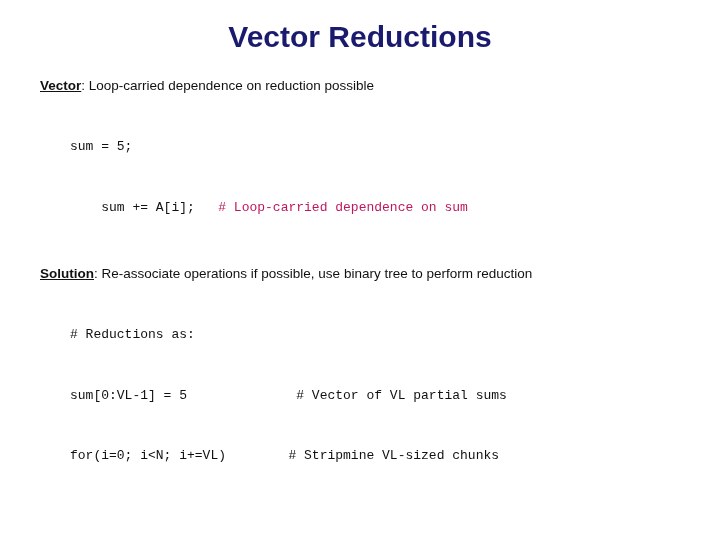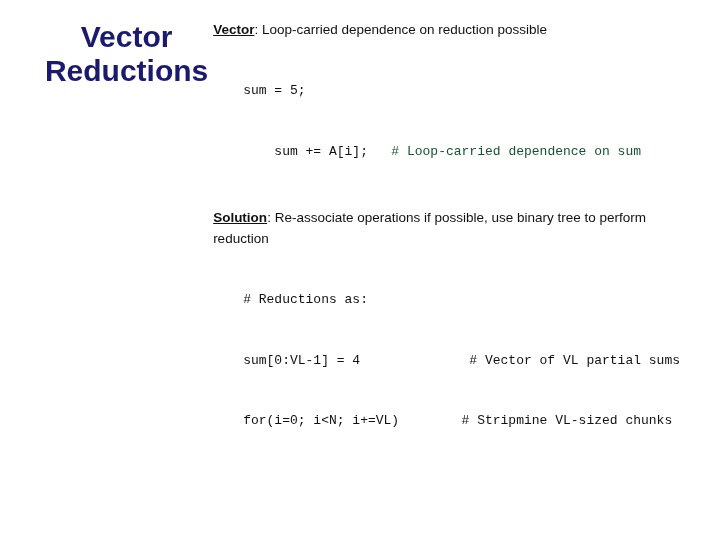--- a/index.html
+++ b/index.html
@@ -9,21 +9,21 @@
       background: #ffffff;
       font-family: Arial, Helvetica, sans-serif;
       overflow: hidden;
       position: relative;
     }
     .slide {
       width: 720px;
       height: 424px;
       padding: 20px 40px 20px 40px;
       display: flex;
-      flex-direction: row;
+      flex-direction: column;
       justify-content: space-between;
     }
     .title {
       text-align: center;
       font-size: 30px;
       font-weight: bold;
       color: #1a1a6e;
       margin-bottom: 18px;
       padding-bottom: 4px;
     }
@@ -41,21 +41,21 @@
       font-weight: bold;
       text-decoration: underline;
     }
     .code {
       font-family: 'Courier New', Courier, monospace;
       font-size: 13px;
       white-space: pre;
       line-height: 1.55;
     }
     .indent1 { padding-left: 30px; }
-    .comment { color: #14532d; }
+    .comment { color: #be185d; }
     p.line {
       margin: 0;
     }
   </style>
 </head>
 <body>
 
 <div class="slide">
   <div class="title">Vector Reductions</div>
 
@@ -68,21 +68,21 @@
       <div>sum = 5;</div>
       <div>    sum += A[i];   <span class="comment"># Loop-carried dependence on sum</span></div>
     </div>
 
     <p class="line" style="margin-top:6px;">
       <span class="solution-label">Solution</span><span>: Re-associate operations if possible, use binary tree to perform reduction</span>
     </p>
 
     <div class="indent1 code">
       <div># Reductions as:</div>
-      <div>sum[0:VL-1] = 4              # Vector of VL partial sums</div>
+      <div>sum[0:VL-1] = 5              # Vector of VL partial sums</div>
       <div>for(i=0; i&lt;N; i+=VL)        # Stripmine VL-sized chunks</div>
       
       
       
       
       
       
     </div>
   </div>
 

